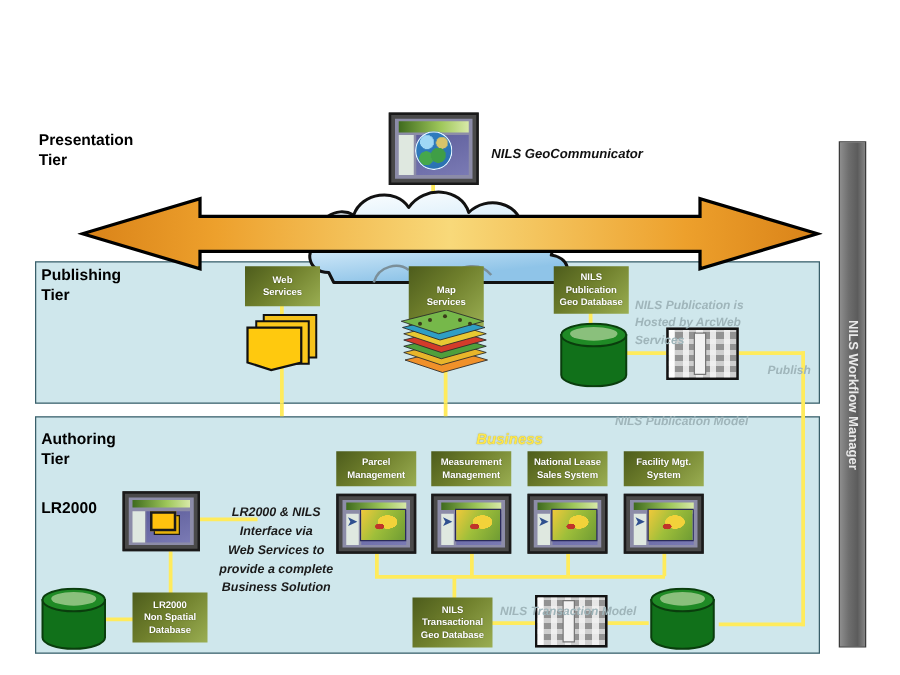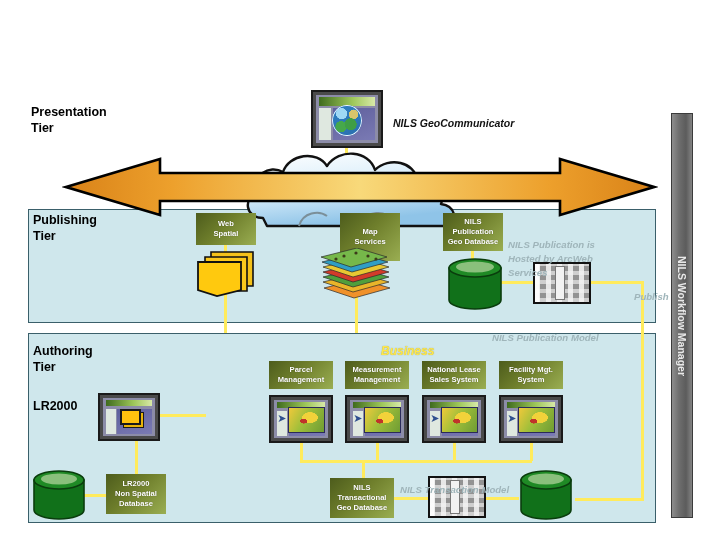--- a/index.html
+++ b/index.html
@@ -152,42 +152,42 @@
     line-height: 1.3;
     display: flex;
     align-items: center;
     justify-content: center;
     box-sizing: border-box;
     padding: 2px;
     white-space: pre-line;
     text-shadow: 0 0 1px rgba(0,0,0,.45);
   }
   #gbox-web-services  { left: 196px; top: 213px; width: 60px; height: 32px; }
-  #gbox-map-services  { left: 340px; top: 213px; width: 60px; height: 48px; }
+  #gbox-map-services  { left: 327px; top: 213px; width: 60px; height: 48px; }
   #gbox-nils-pub-gdb  { left: 443px; top: 213px; width: 60px; height: 38px; }
   #gbox-parcel-mgmt   { left: 269px; top: 361px; width: 64px; height: 28px; }
   #gbox-measure-mgmt  { left: 345px; top: 361px; width: 64px; height: 28px; }
   #gbox-nls-sales     { left: 422px; top: 361px; width: 64px; height: 28px; }
   #gbox-facility-mgt  { left: 499px; top: 361px; width: 64px; height: 28px; }
   #gbox-lr2000-db     { left: 106px; top: 474px; width: 60px; height: 40px; }
   #gbox-nils-txn-gdb  { left: 330px; top: 478px; width: 64px; height: 40px; }
 
   
   .annot {
     position: absolute;
     font-size: 9.6px;
     font-style: italic;
     font-weight: bold;
     color: #9fb5ba;
     line-height: 1.45;
     white-space: pre-line;
     margin-top: 20px;
   }
   #annot-arcweb { left: 508px; top: 218px; width: 132px; }
-  #annot-publish { left: 634px; top: 270px; text-align: right; }
+  #annot-publish { left: 614px; top: 270px; text-align: right; }
   #annot-pub-model { left: 492px; top: 311px; }
   #annot-txn-model { left: 400px; top: 463px; }
 
   .annot-dark {
     position: absolute;
     font-size: 10px;
     font-style: italic;
     font-weight: bold;
     color: #1a1a1a;
     line-height: 1.5;
@@ -397,21 +397,21 @@
         <stop offset="18%" stop-color="#eda02c"></stop>
         <stop offset="50%" stop-color="#f8d97a"></stop>
         <stop offset="82%" stop-color="#eda02c"></stop>
         <stop offset="100%" stop-color="#d98218"></stop>
       </linearGradient>
     </defs>
     <path d="M4,31 L98,3 L98,17 L498,17 L498,3 L592,31 L498,59 L498,45 L98,45 L98,59 Z" fill="url(#arrGrad)" stroke="#000000" stroke-width="2.6" stroke-linejoin="miter"></path>
   </svg>
 
   <div class="gbox" id="gbox-web-services">Web
-Spatial</div>
+Services</div>
   <div class="gbox" id="gbox-map-services">Map
 Services</div>
   <div class="gbox" id="gbox-nils-pub-gdb">NILS
 Publication
 Geo Database</div>
 
   <svg id="docs-stack" viewBox="0 0 62 52">
     <path d="M16,4 L58,4 L58,38 L16,38 Z" fill="#f5c21a" stroke="#111" stroke-width="1.6"></path>
     <path d="M10,9 L52,9 L52,43 L10,43 Z" fill="#fbc81c" stroke="#111" stroke-width="1.6"></path>
     <path d="M3,14 L46,14 L46,42 L22,48 L3,42 Z" fill="#ffc90e" stroke="#111" stroke-width="1.8"></path>
@@ -500,20 +500,25 @@
 
   <div class="monitor" id="lr2000-monitor">
     <div class="monitor-inner">
       <div class="monitor-titlebar"></div>
       <div class="monitor-sidebar"></div>
       <div class="monitor-canvas"></div>
       <div id="lr2000-doc"></div>
     </div>
   </div>
 
+  <div class="annot-dark" id="annot-lr2000-bridge">LR2000 &amp; NILS
+Interface via
+Web Services to
+provide a complete
+Business Solution</div>
 
   <div class="gbox" id="gbox-lr2000-db">LR2000
 Non Spatial
 Database</div>
   <div class="gbox" id="gbox-nils-txn-gdb">NILS
 Transactional
 Geo Database</div>
 
   <svg class="db-cyl" style="left:31px; top:470px; width:56px; height:50px;" viewBox="0 0 56 50">
     <path d="M3,10 L3,40 A25,9 0 0 0 53,40 L53,10 Z" fill="#11711a" stroke="#0a3d0d" stroke-width="1.6"></path>

